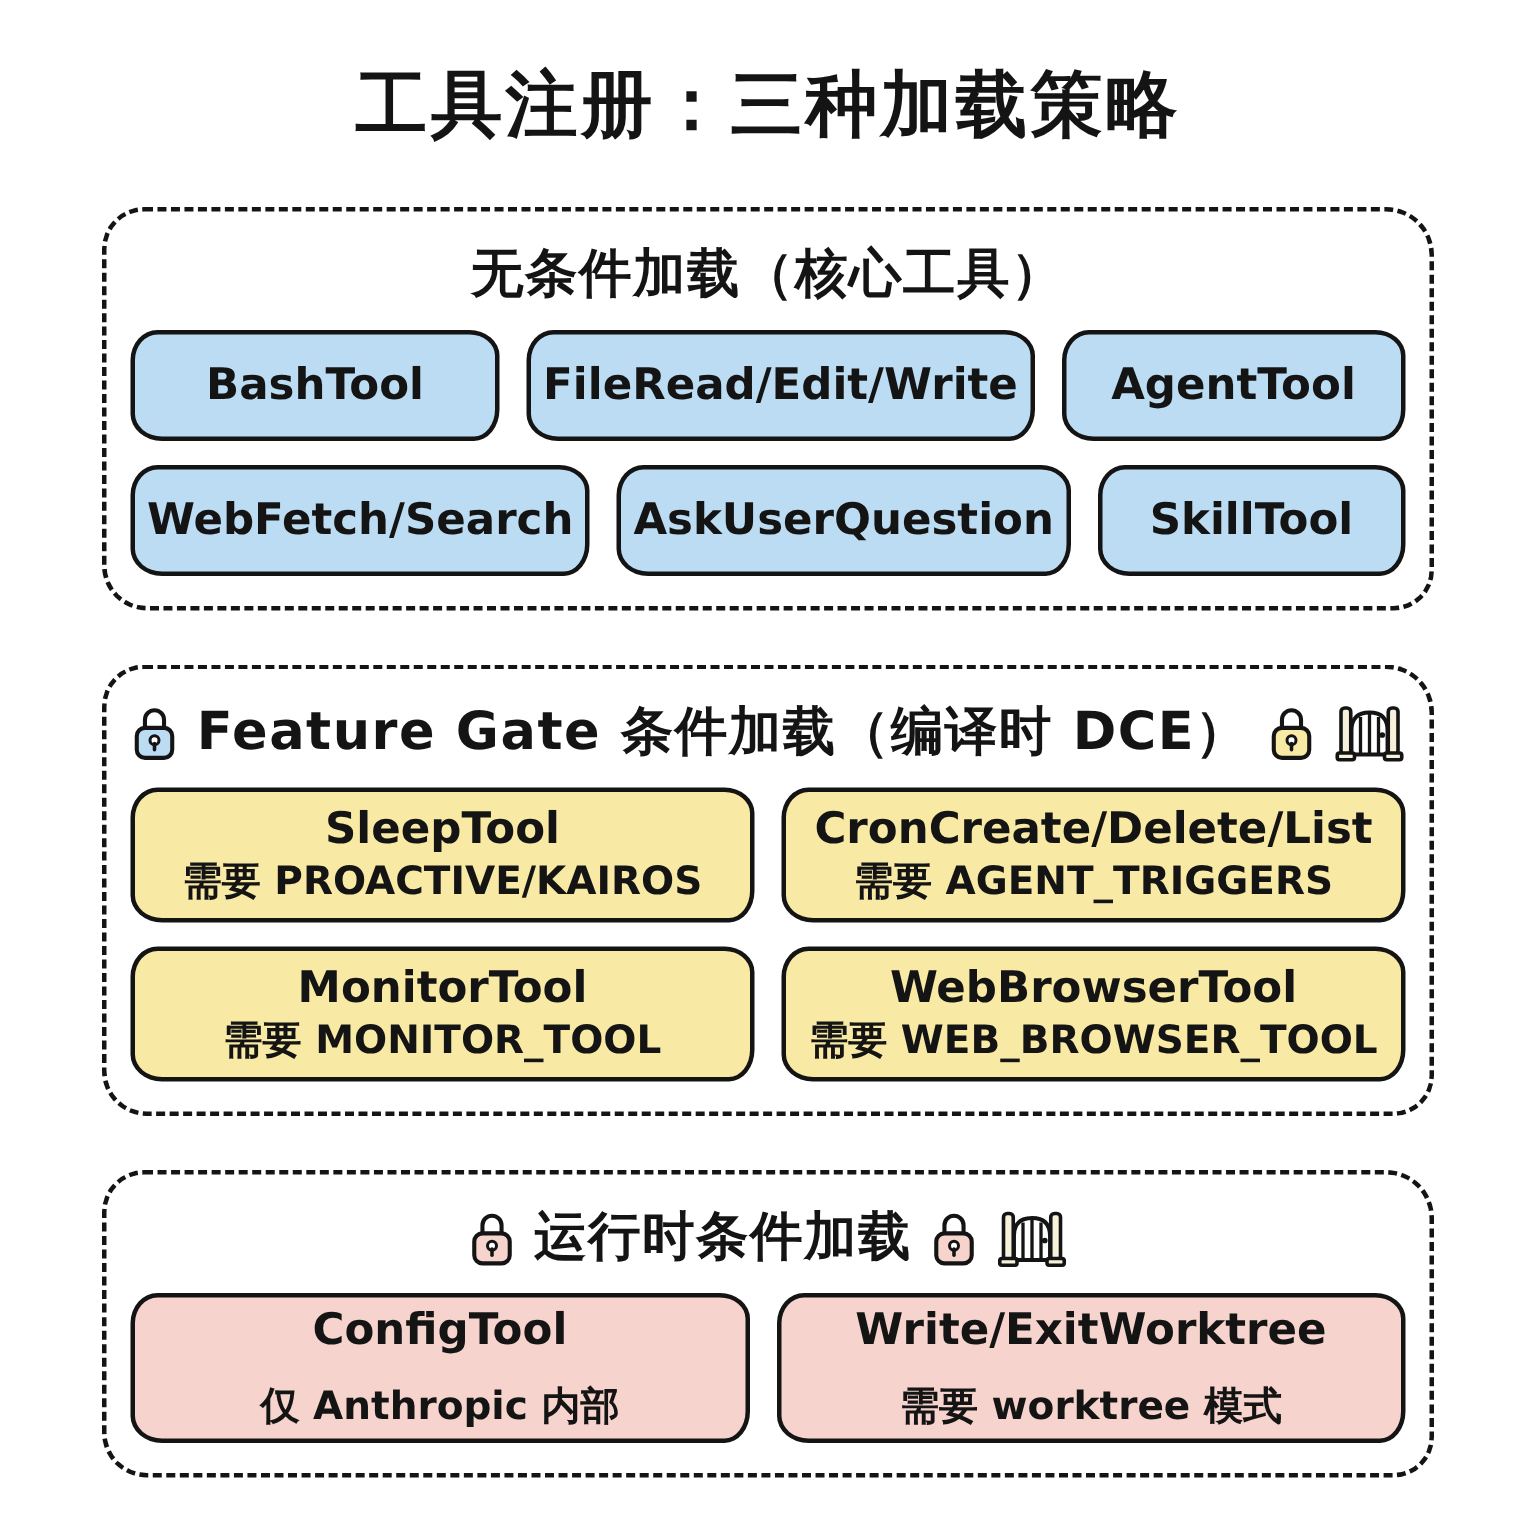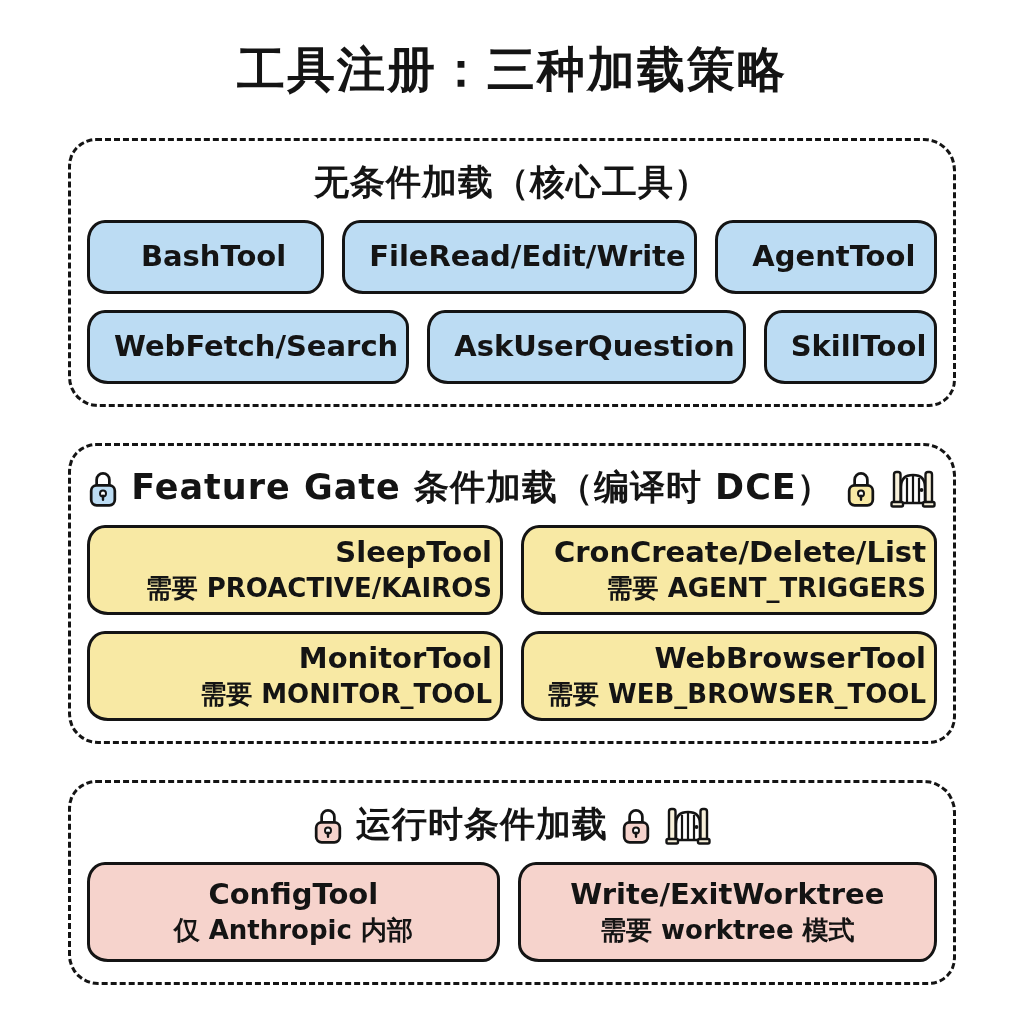--- a/index.html
+++ b/index.html
@@ -49,27 +49,27 @@
     border-radius: 18px 20px 17px 21px / 20px 17px 21px 18px;
     display: flex;
     flex-direction: column;
     align-items: center;
     justify-content: center;
     text-align: center;
     font-weight: 700;
     line-height: 1.22;
     padding: 4px 8px;
   }
-  .blue   { background: var(--box_blue,   #bcdcf3); padding-left: 24px; }
-  .yellow { background: var(--box_yellow, #f8e9a4); align-items: flex-end; }
+  .blue   { background: var(--box_blue,   #bcdcf3); }
+  .yellow { background: var(--box_yellow, #f8e9a4); }
   .pink   { background: var(--box_pink,   #f6d3cc); }
 
   .group-core .tool-box    { height: 74px;  font-size: 29px; }
   .group-feature .tool-box { height: 90px;  font-size: 28px; }
-  .group-runtime .tool-box { height: 100px; font-size: 28px; }
+  .group-runtime .tool-box { height: 100px; font-size: 28px; justify-content: space-between; }
 
   .tool-name { font-size: 29px; }
   .tool-req  { font-size: 26px; margin-top: 2px; }
 
   
   .lock { width: 32px; height: 40px; flex: 0 0 auto; }
   .lock .shackle { fill: none; stroke: var(--ink, #141414); stroke-width: 3; }
   .lock .lock-body { stroke: var(--ink, #141414); stroke-width: 3; }
   .lock-blue   .lock-body { fill: var(--box_blue,   #bcdcf3); }
   .lock-yellow .lock-body { fill: var(--box_yellow, #f8e9a4); }

